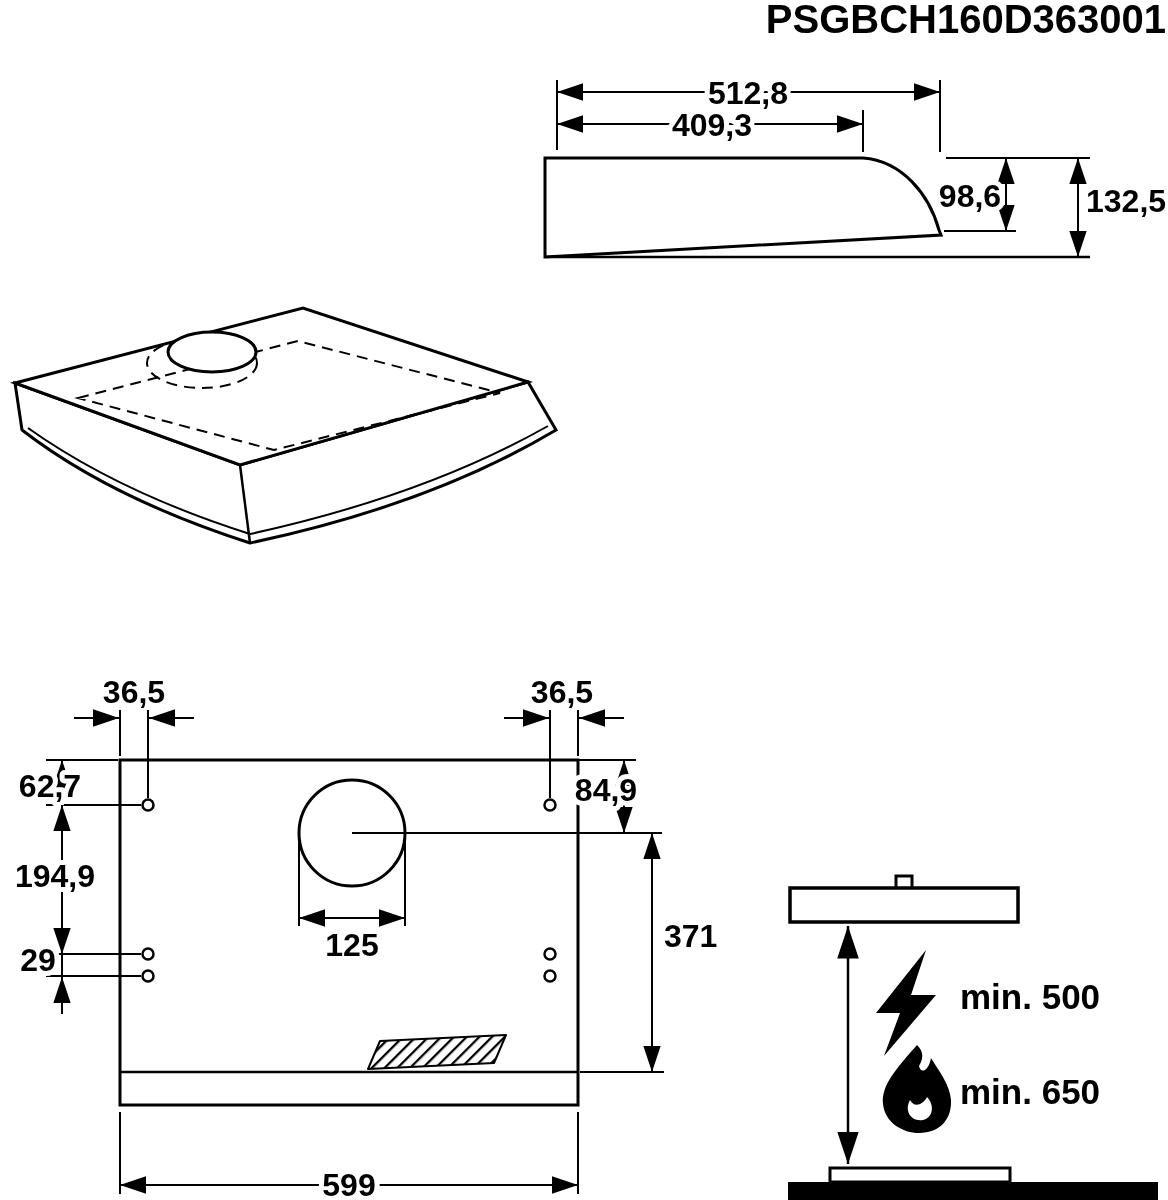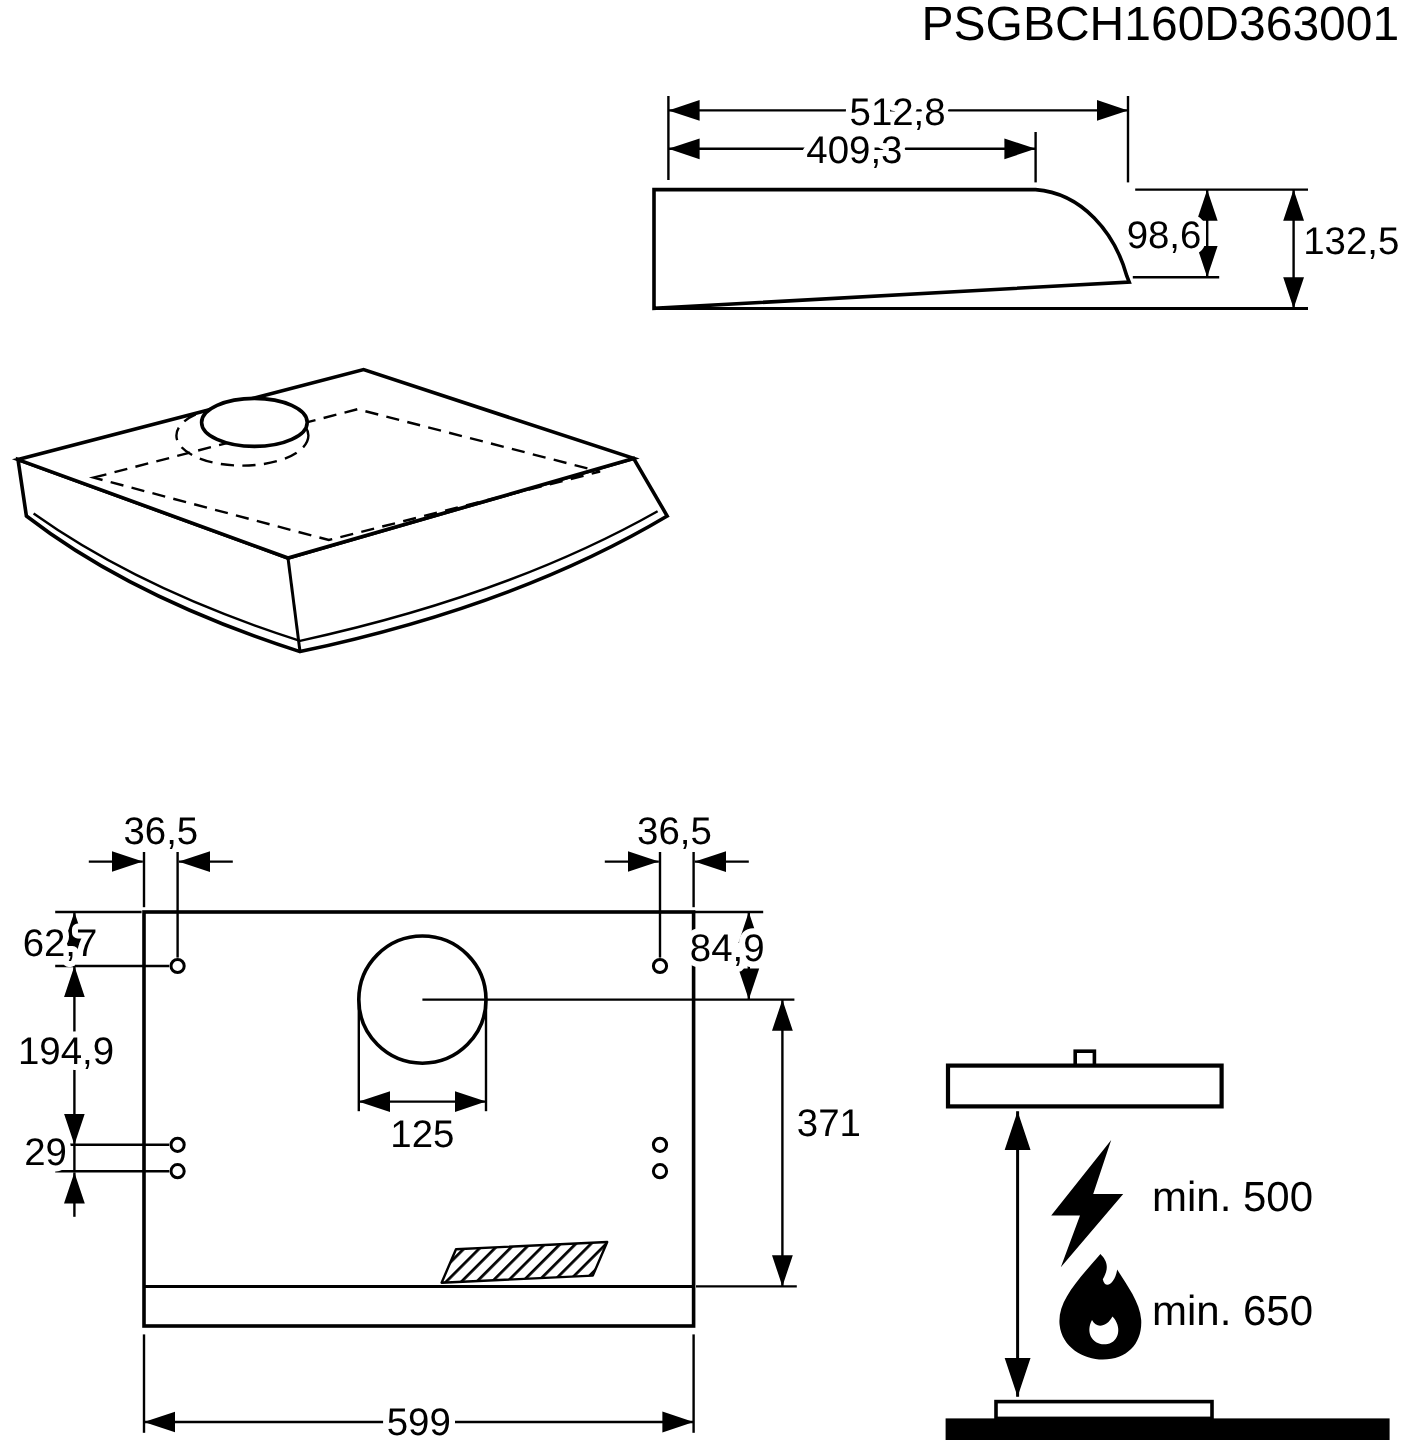--- a/index.html
+++ b/index.html
@@ -1,16 +1,16 @@
 <!DOCTYPE html>
 <html><head>
 <meta charset="utf-8">
 <style>
   html,body{margin:0;padding:0;background:#ffffff;}
-  #stage{position:relative;width:1168px;height:1200px;background:#ffffff;overflow:hidden;}
+  #stage{position:relative;width:1168px;height:1200px;background:#ffffff;overflow:hidden;font-weight:bold;}
   svg{display:block;}
   text{font-family:"Liberation Sans","DejaVu Sans",sans-serif;fill:#000;}
   .dim{font-size:32px;}
   .big{font-size:40px;}
   .clr{font-size:35px;}
   .halo{paint-order:stroke;stroke:#ffffff;stroke-width:10px;stroke-linejoin:round;}
   .s3{stroke:#000;stroke-width:3;fill:none;}
   .s35{stroke:#000;stroke-width:3.5;fill:none;}
   .s25{stroke:#000;stroke-width:2.5;fill:none;}
   .s2{stroke:#000;stroke-width:2;fill:none;}

